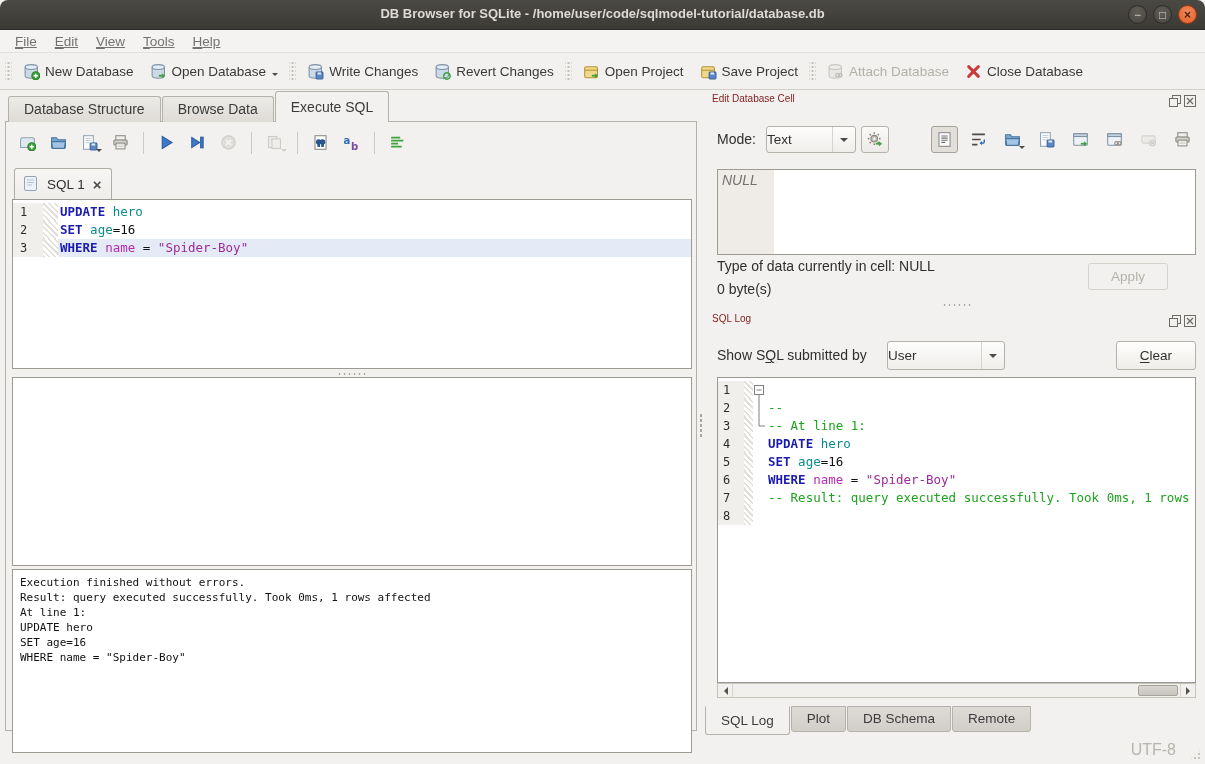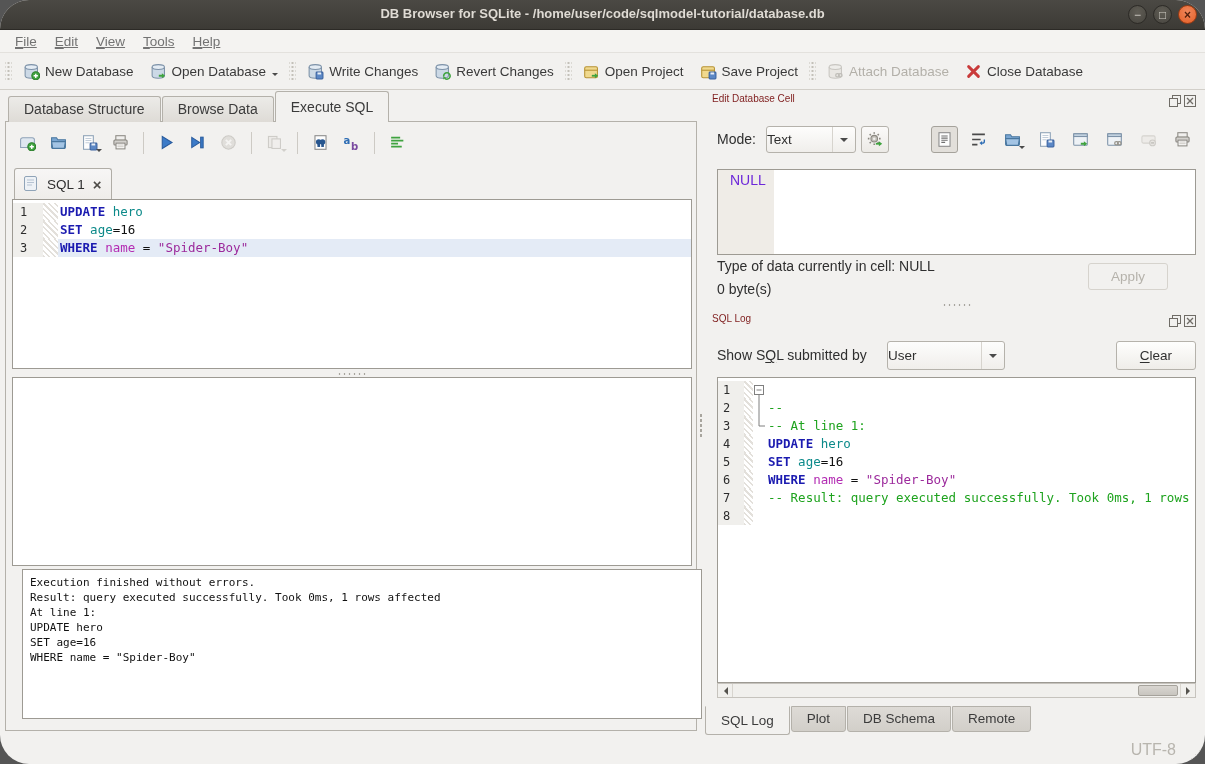--- a/index.html
+++ b/index.html
@@ -1,18 +1,18 @@
 <!DOCTYPE html>
 <html><head>
 <meta charset="utf-8">
 <style>
   html,body{margin:0;padding:0;background:#555;}
   *{box-sizing:border-box;}
   .window{position:relative;width:1205px;height:764px;background:#f2f1ef;
-    font-family:"Liberation Sans",sans-serif;color:#3b3b3b;overflow:hidden;border-radius:29px;}
+    font-family:"Liberation Sans",sans-serif;color:#3b3b3b;overflow:hidden;}
   
   .titlebar{position:absolute;left:0;top:0;width:1205px;height:30px;
     background:linear-gradient(#4b4944,#3c3a35);border-bottom:1px solid #2c2a26;
     border-radius:8px 8px 0 0;}
   .title{position:absolute;left:0;right:0;top:6px;text-align:center;
     color:#dfdbd4;font-size:13px;font-weight:bold;}
   .winbtns{position:absolute;right:8px;top:5px;display:flex;gap:6px;}
   .winbtn{width:19px;height:19px;border-radius:50%;display:flex;align-items:center;justify-content:center;
     font-size:12px;line-height:1;cursor:default;}
   .winbtn.minimize,.winbtn.maximize{background:radial-gradient(circle at 50% 35%,#605d55,#47453f);
@@ -62,22 +62,22 @@
   .crow.cur .ltext{background:#e4ebf6;}
   .tok-kw{color:#1b1bb0;font-weight:bold;}
   .tok-tbl{color:#0d8a8a;}
   .tok-id2{color:#b32cb3;}
   .tok-str{color:#9c2a9c;}
   .tok-cmt{color:#1ea31e;}
   .tok-pl{color:#111;}
   .hsplit{position:absolute;left:6px;top:249px;width:680px;height:6px;display:flex;align-items:center;justify-content:center;}
   .dots-h{width:30px;height:4px;background-image:radial-gradient(#a8a59e 1px,transparent 1.2px);background-size:5px 4px;}
   .results{position:absolute;left:6px;top:255px;width:680px;height:189px;background:#fff;border:1px solid #9d9a93;}
-  .messages{position:absolute;left:6px;top:447px;width:680px;height:150px;background:#fff;border:1px solid #9d9a93;
-    padding:5px 0 0 7px;overflow:hidden;margin-left:10px;}
+  .messages{position:absolute;left:6px;top:447px;width:680px;height:184px;background:#fff;border:1px solid #9d9a93;
+    padding:5px 0 0 7px;overflow:hidden;}
   .mline{font-family:"DejaVu Sans Mono",monospace;font-size:11px;line-height:15px;color:#111;white-space:pre;}
   
   .vsplit{position:absolute;left:697px;top:121px;width:8px;height:610px;display:flex;align-items:center;justify-content:center;}
   .dots-v{width:4px;height:26px;background-image:radial-gradient(#a8a59e 1px,transparent 1.2px);background-size:4px 5px;}
   
   .docktitle{position:absolute;font-size:10px;color:#7f1d1d;}
   .dockicons{position:absolute;display:flex;gap:3px;}
   .dockicons span{display:inline-flex;}
   .label{position:absolute;font-size:14px;color:#2f2f2f;}
   .combo{position:absolute;background:linear-gradient(#fdfdfc,#f0eeeb);border:1px solid #b5b2ab;border-radius:3px;
@@ -86,21 +86,21 @@
   .combo .cArrow{width:0;height:0;border:4px solid transparent;border-top-color:#4a4a4a;margin-top:4px;}
   .pushbtn{position:absolute;background:linear-gradient(#fefefd,#efede9);border:1px solid #b5b2ab;border-radius:3px;
     display:flex;align-items:center;justify-content:center;font-size:13.5px;color:#2f2f2f;}
   .pushbtn.dis{background:#f2f1ef;border-color:#d6d3cd;color:#b5b2ab;}
   .gearbtn{position:absolute;width:28px;height:27px;background:linear-gradient(#fbfaf9,#eceae6);
     border:1px solid #b5b2ab;border-radius:3px;display:flex;align-items:center;justify-content:center;}
   .celltools{position:absolute;left:928px;top:124px;width:268px;height:30px;display:flex;align-items:center;gap:7px;justify-content:flex-end;}
   .icon-btn.pressed{background:#e2dfda;border:1px solid #a5a29b;}
   .celleditor{position:absolute;left:717px;top:169px;width:479px;height:86px;background:#fff;border:1px solid #9d9a93;}
   .cellmargin{position:absolute;left:0;top:0;width:56px;height:100%;background:#efece7;}
-  .cellvalue{position:absolute;left:12px;top:2px;font-size:14px;color:#6d28d9;}
+  .cellvalue{position:absolute;left:4px;top:2px;font-size:14px;color:#737373;font-style:italic;}
   .logframe{position:absolute;left:717px;top:377px;width:479px;height:306px;background:#fff;border:1px solid #9d9a93;
     overflow:hidden;padding-top:3px;}
   .logframe .lnum{width:26px;padding-left:5px;}
   .logframe .lhatch{width:9px;}
   
   .hscroll{position:absolute;left:717px;top:683px;width:479px;height:15px;background:#f1f0ed;border:1px solid #c6c3bd;}
   .sArrow{position:absolute;top:0;width:15px;height:13px;display:flex;align-items:center;justify-content:center;}
   .sArrow.left{left:0;border-right:1px solid #d8d5cf;}
   .sArrow.right{right:0;border-left:1px solid #d8d5cf;}
   .tri-l{width:0;height:0;border:4px solid transparent;border-right-color:#55534e;margin-left:-3px;}

